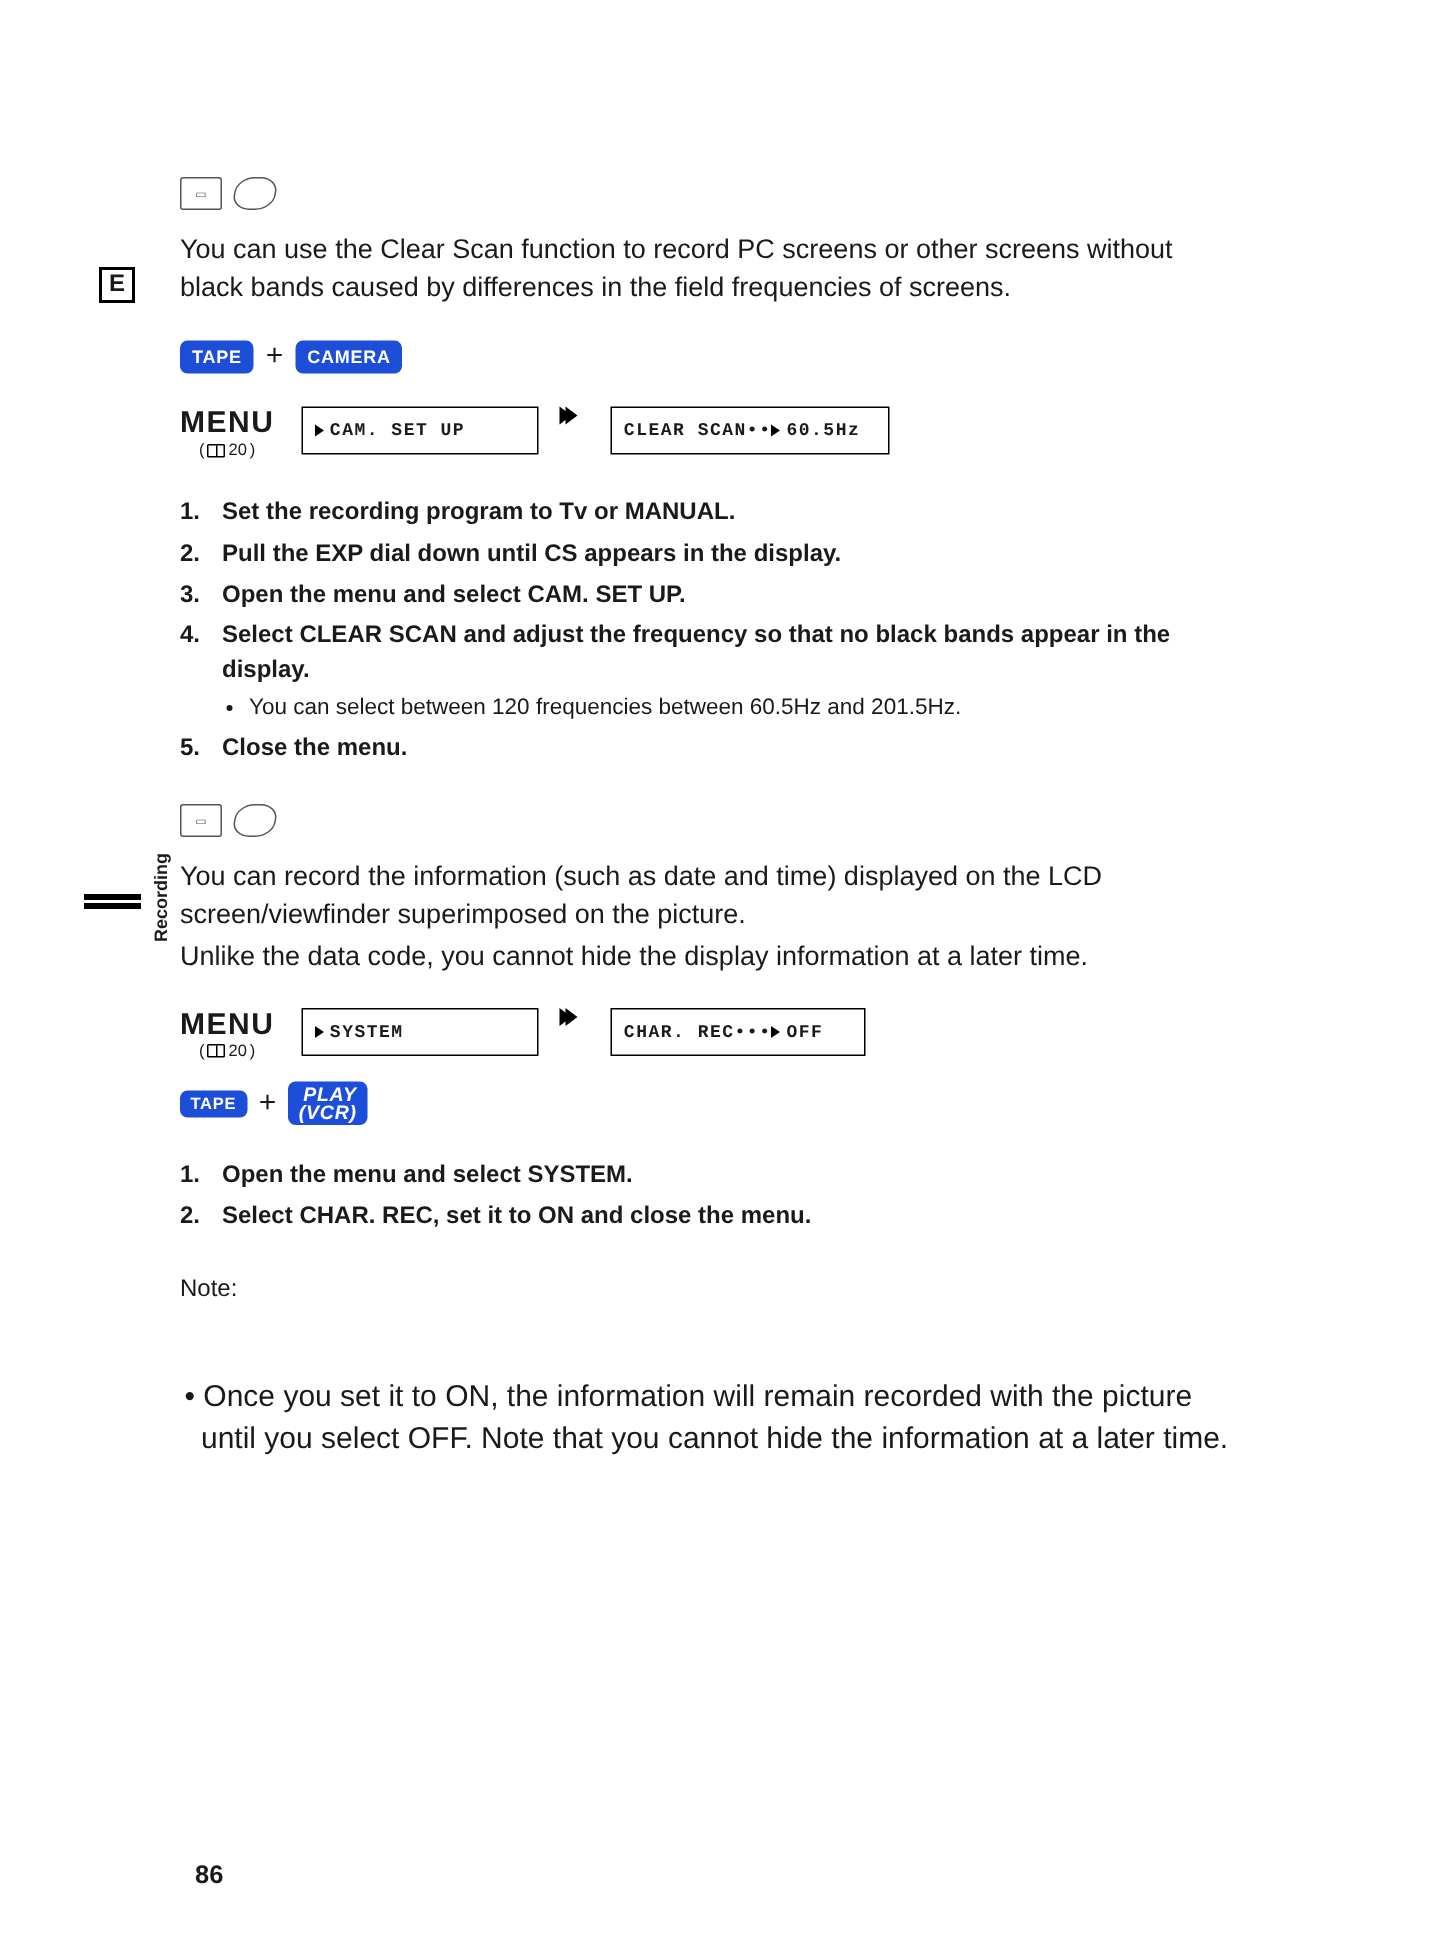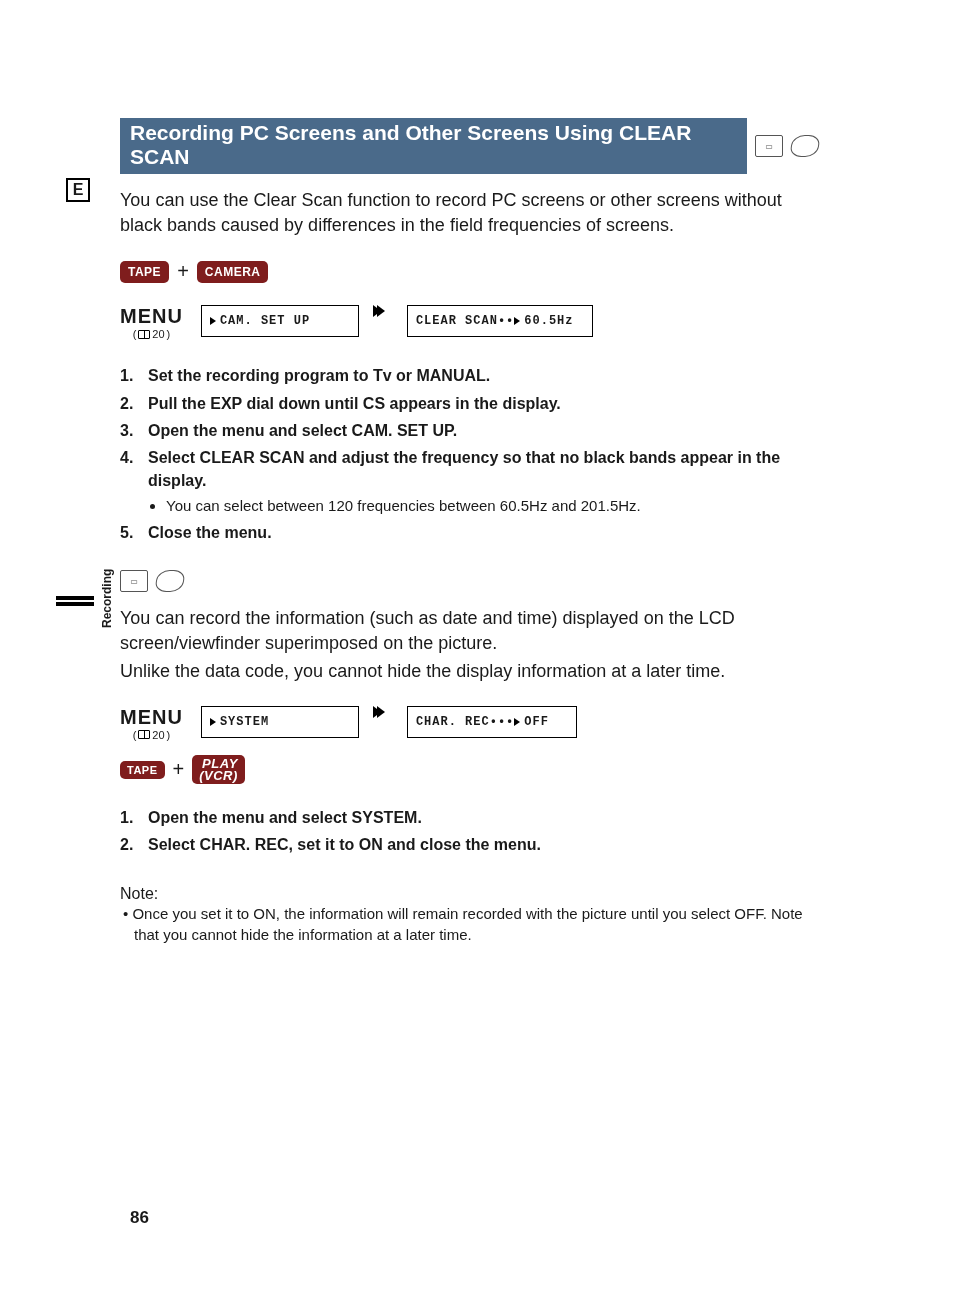--- a/index.html
+++ b/index.html
@@ -85,21 +85,21 @@
     line-height: 1.4;
     margin-bottom: 22px;
   }
   .pill-row {
     display: flex;
     align-items: center;
     gap: 8px;
     margin-bottom: 22px;
   }
   .pill {
-    background: #7f1d1d;
+    background: #1d4ed8;
     color: #fff;
     font-weight: 700;
     font-size: 12px;
     padding: 4px 8px;
     border-radius: 5px;
     letter-spacing: 0.5px;
   }
   .pill.small { font-size: 11px; padding: 3px 7px; }
   .pill .sub { font-size: 13px; font-weight: 700; display:block; line-height:0.9; text-align:right;font-style:italic;}
   .plus { font-size: 20px; font-weight: 400; }
@@ -194,45 +194,45 @@
     font-weight: 400;
     font-size: 15px;
     margin: 3px 0 3px 18px;
   }
   .note-head {
     font-weight: 400;
     font-size: 16px;
     margin-top: 28px;
   }
   .note-body {
-    font-size: 15px;
+    font-size: 20px;
     line-height: 1.4;
     padding-left: 14px;
     text-indent: -11px;
+    margin-top: 48px;
   }
   .page-num {
     position: absolute;
     left: 130px;
-    top: 1208px;
+    top: 1240px;
     font-weight: 700;
     font-size: 17px;
   }
   .dots { letter-spacing: 1px; }
 </style>
 </head>
 <body>
 
 <div class="page">
 
   <div class="side-e">E</div>
   <div class="recording-bars"></div>
   <div class="recording-tab">Recording</div>
 
   <div class="section-bar">
-    <div class="section-title">Recording PC Screens and Other Screens Using CLEAR SCAN</div>
     <span class="icon-box">▭</span>
     <span class="icon-ellipse"></span>
   </div>
 
   <p class="intro">You can use the Clear Scan function to record PC screens or other screens without black bands caused by differences in the field frequencies of screens.</p>
 
   <div class="pill-row">
     <span class="pill">TAPE</span>
     <span class="plus">+</span>
     <span class="pill">CAMERA</span>

